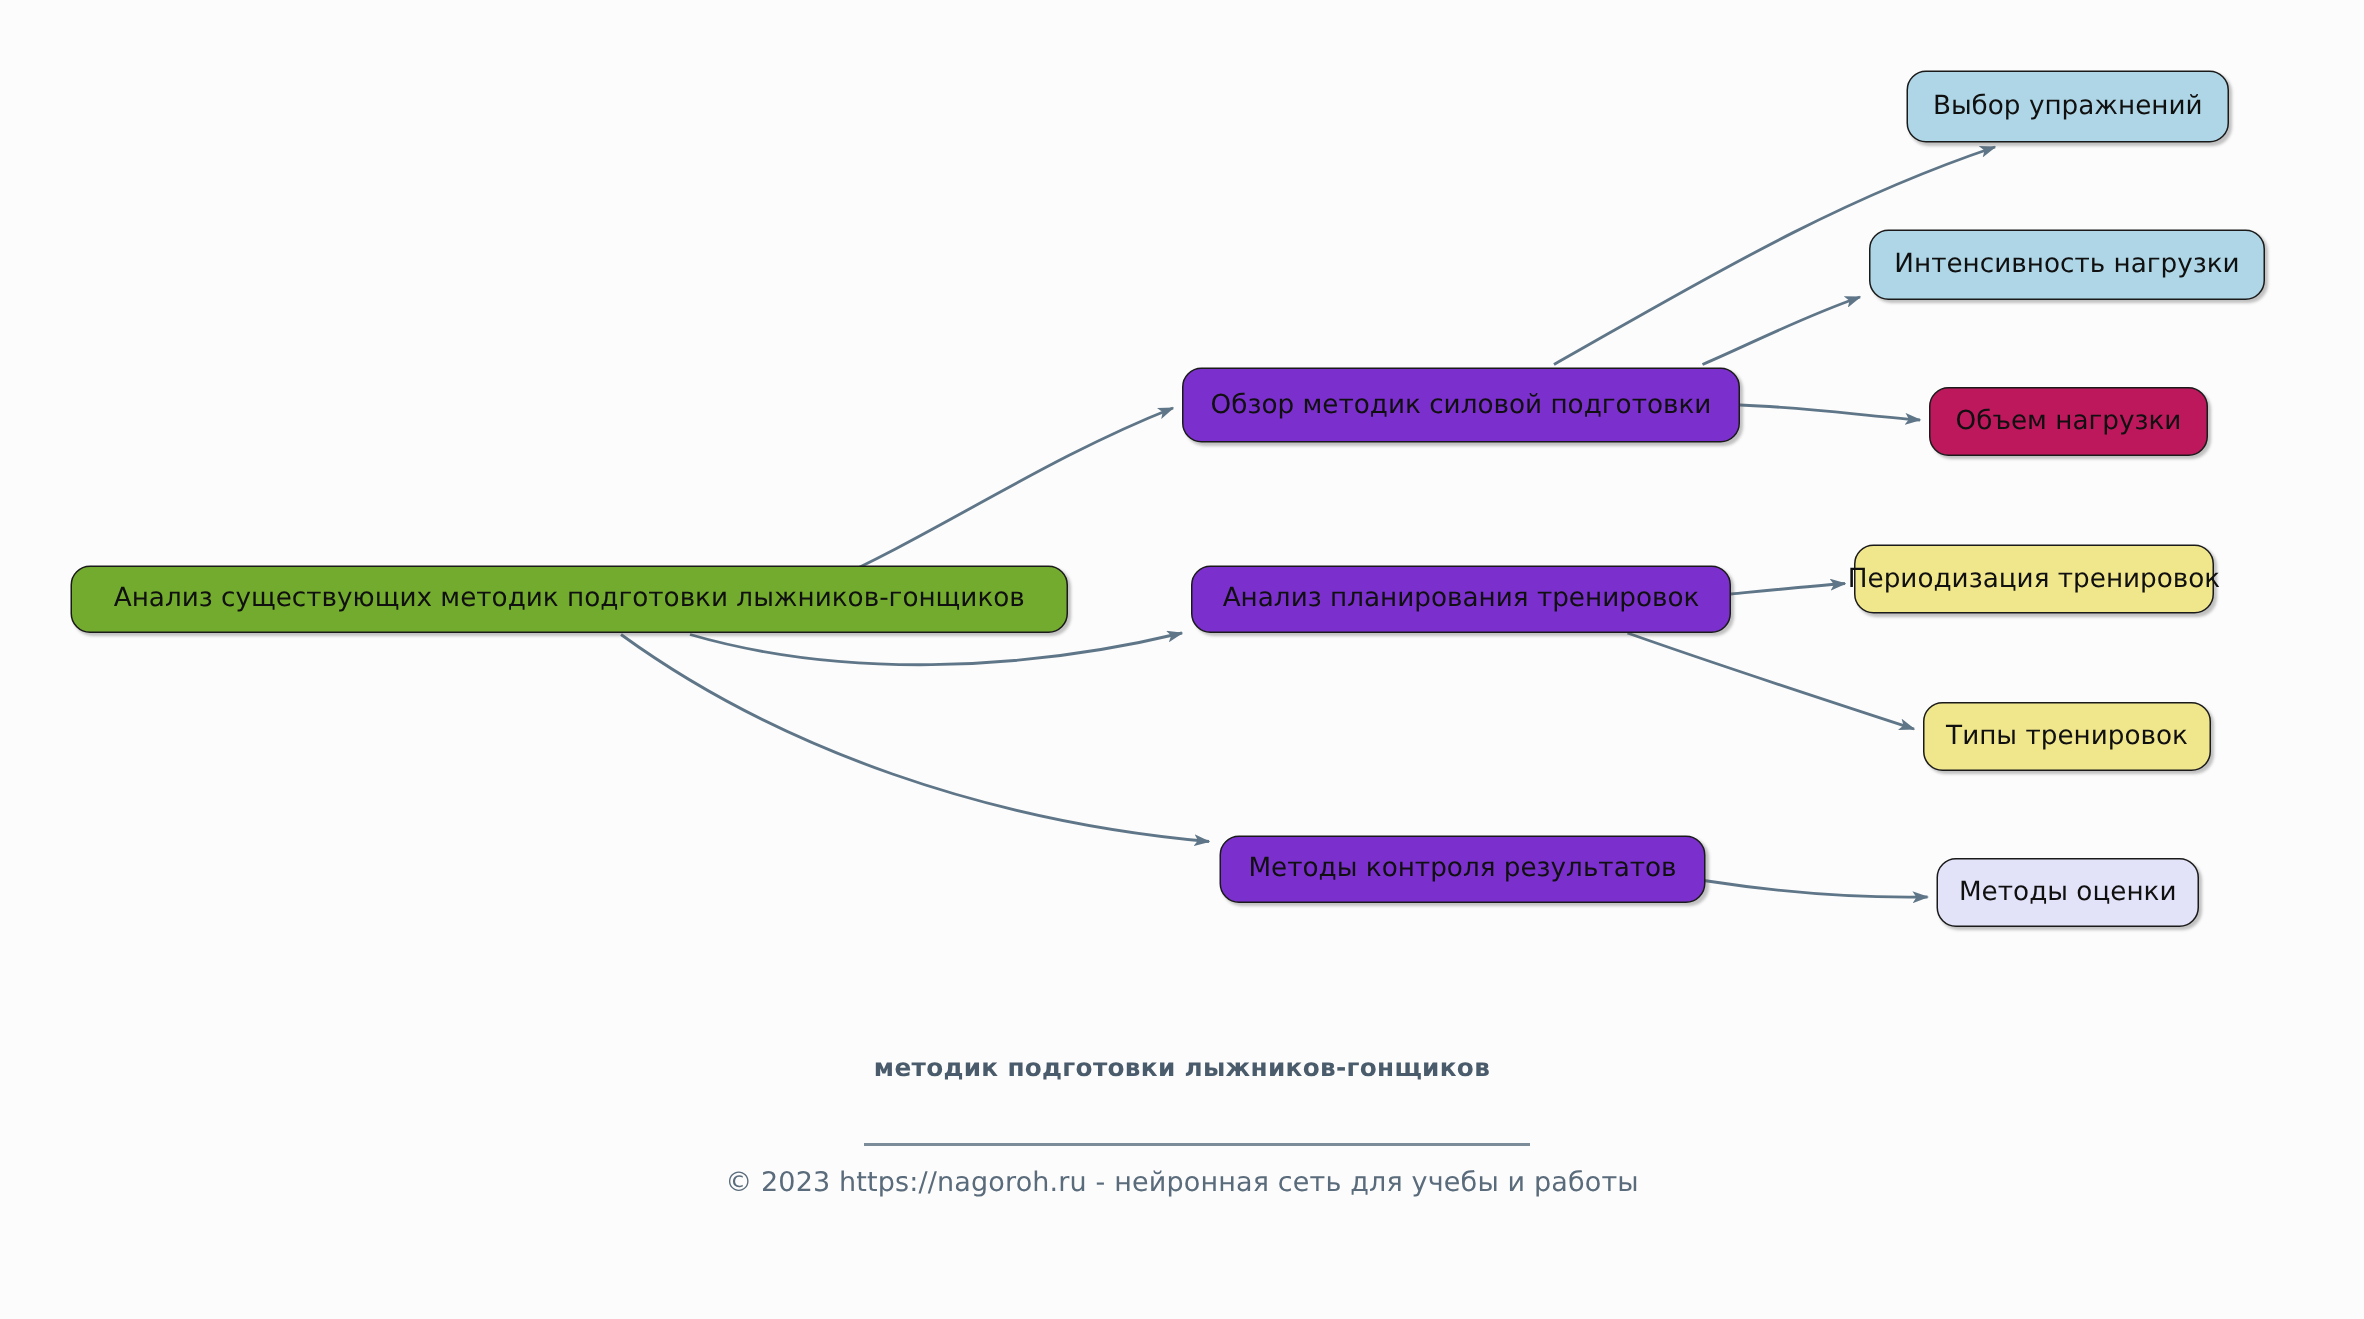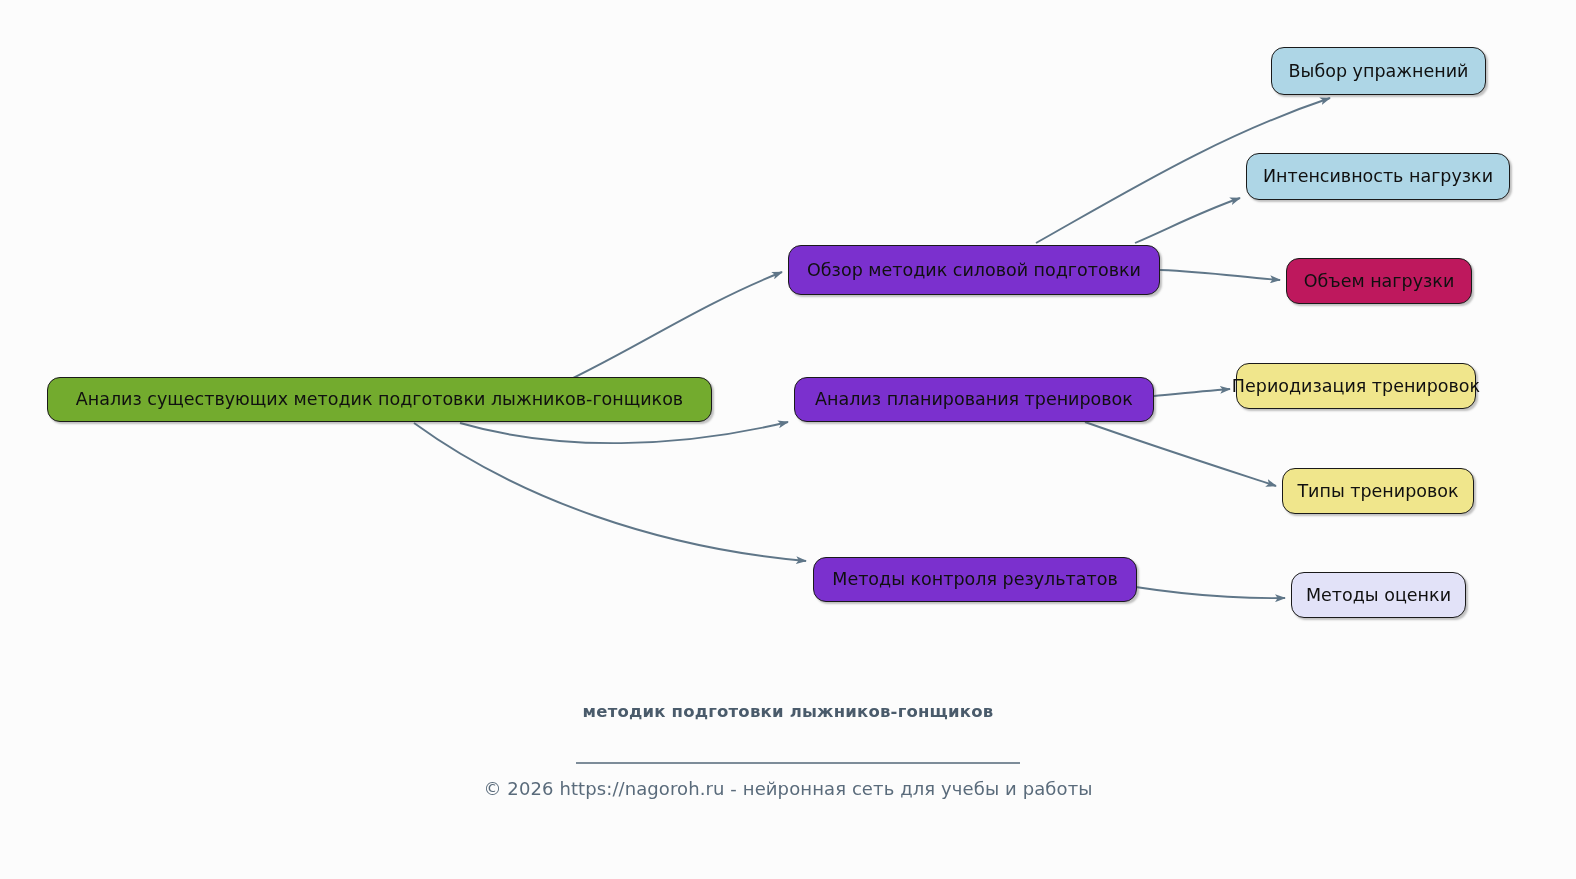--- a/index.html
+++ b/index.html
@@ -132,15 +132,15 @@
         <span class="node-label">Методы оценки</span>
       </div>
     </div>
 
   <div class="footer caption">
     <div>методик подготовки лыжников-гонщиков</div>
   </div>
 
   <div class="divider"></div>
 
-  <div class="footer copyright">© 2026 https://nagoroh.ru - нейронная сеть для учебы и работы</div>
+  <div class="footer copyright">© 2023 https://nagoroh.ru - нейронная сеть для учебы и работы</div>
 
 </div>
 
 </body></html>

